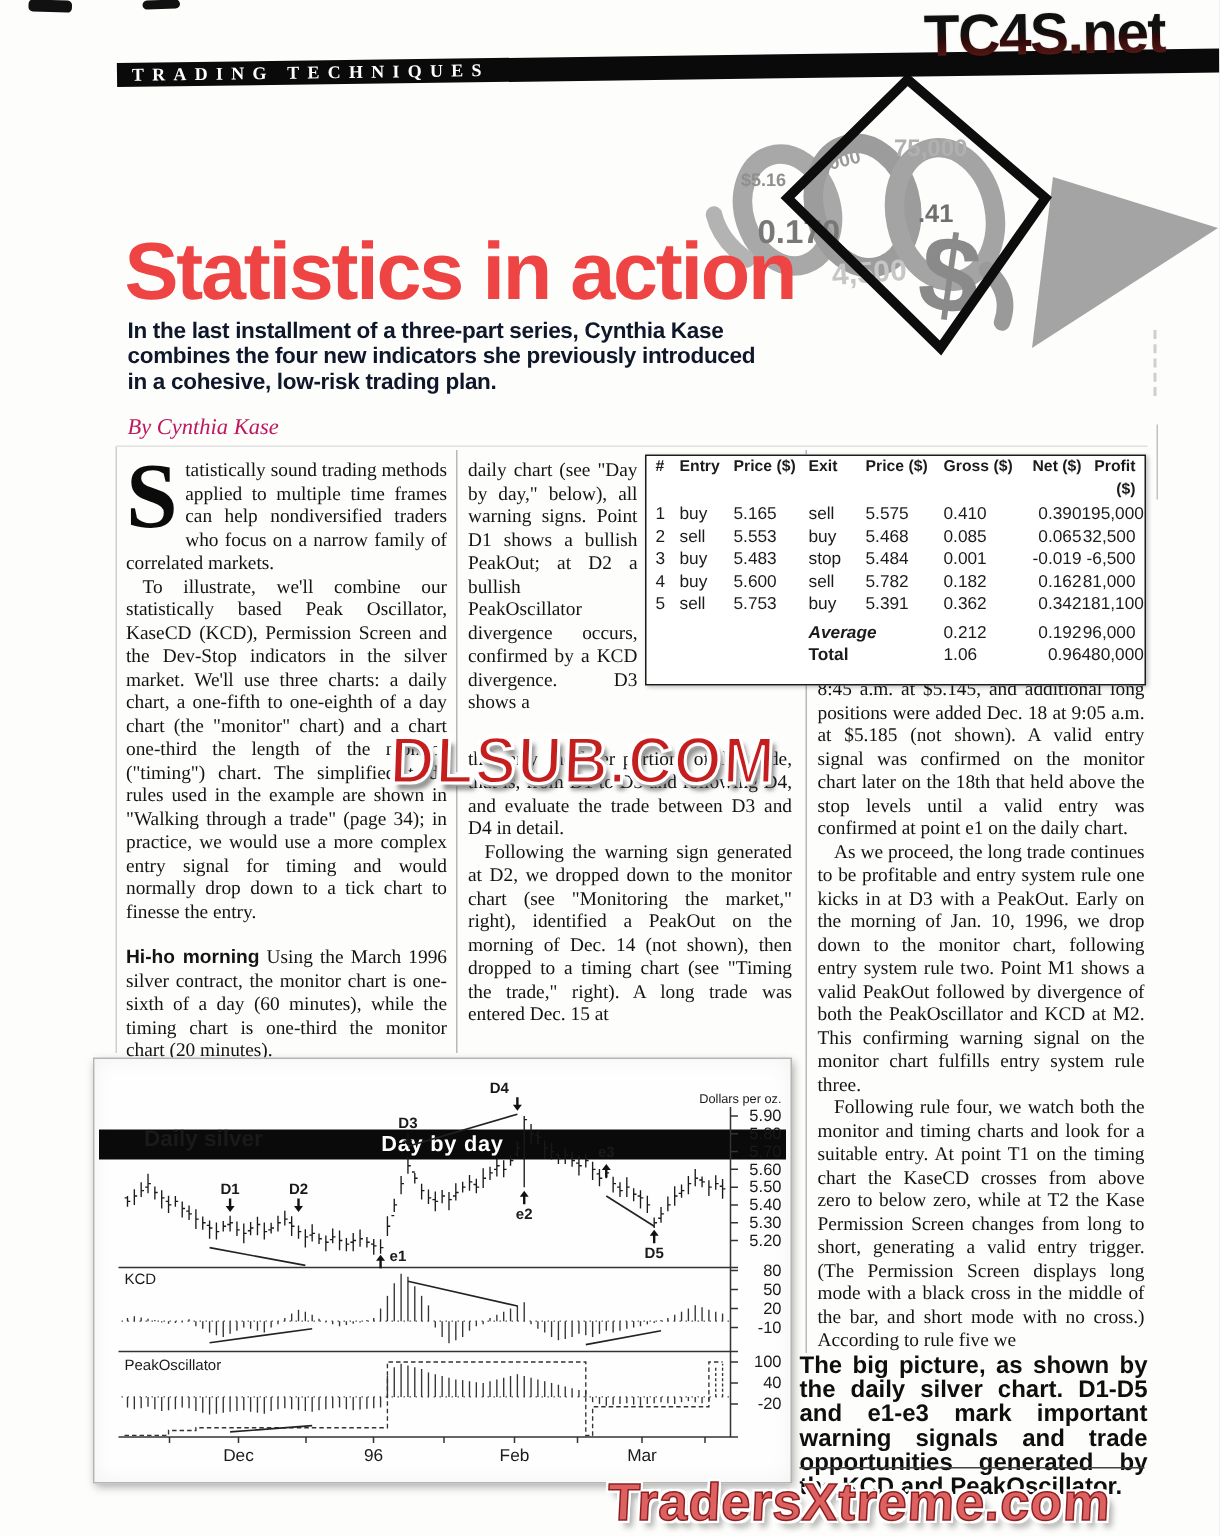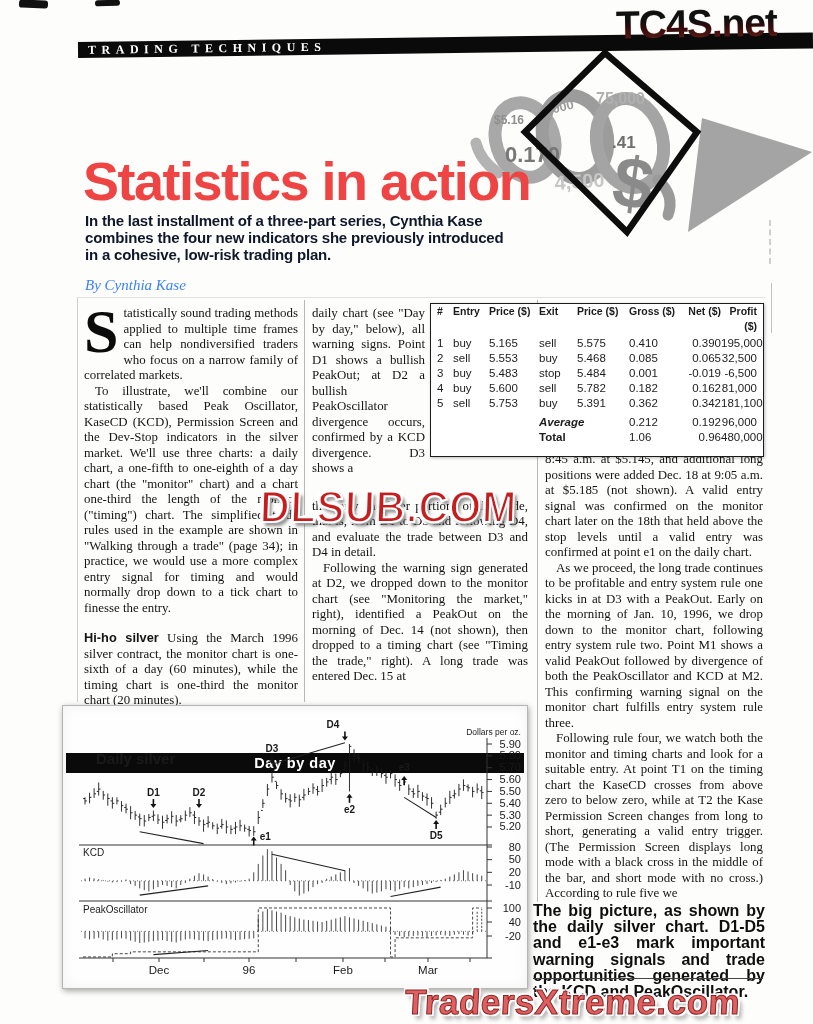--- a/index.html
+++ b/index.html
@@ -17,21 +17,21 @@
   #tc4s{left:616px;top:2px;z-index:8;font-family:"Liberation Sans",sans-serif;font-weight:900;
      font-size:39px;letter-spacing:-1px;transform:rotate(-1deg);
      background:linear-gradient(#161616 42%, #3d0e0e 55%, #6e1f1a 78%, #8a3228);
      -webkit-background-clip:text;background-clip:text;color:transparent;
      text-shadow:0 0 1px rgba(0,0,0,0.25);}
   
   #page-title{left:83px;top:150px;font-family:"Liberation Sans",sans-serif;font-weight:900;
      font-size:54px;letter-spacing:-1.5px;color:#ef4444;z-index:5;}
   #intro{left:85px;top:212px;width:432px;font-family:"Liberation Sans",sans-serif;font-weight:bold;
      font-size:15px;line-height:17px;letter-spacing:-0.2px;color:#0f172a;z-index:5;}
-  #byline{left:85px;top:277px;font-style:italic;font-size:15px;color:#3b82f6;}
+  #byline{left:85px;top:277px;font-style:italic;font-size:15px;color:#be185d;}
   
   .vrule{width:1px;background:#b8b8b8;}
   .hrule{height:1px;background:#cfcfcf;}
   
   .col{font-size:12.9px;line-height:15.5px;text-align:justify;color:#141414;}
   .col p{margin:0;}
   .col .indent{text-indent:11px;}
   #col1{left:84px;top:306px;width:214px;}
   #col2{left:312px;top:306px;width:216px;}
   #col2-narrow{width:113px;}
@@ -112,21 +112,21 @@
   <div class="abs hrule" style="left:77px;top:297px;width:688px;opacity:.6;"></div>
   <div class="abs vrule" style="left:77px;top:298px;height:404px;background:#cfcfcf;"></div>
   <div class="abs vrule" style="left:304px;top:300px;height:402px;"></div>
   <div class="abs vrule" style="left:537px;top:300px;height:602px;"></div>
   <div class="abs vrule" style="left:771px;top:283px;height:50px;background:#c2c2c2;"></div>
   <div class="abs" style="left:769px;top:220px;height:44px;width:0;border-left:2px dashed #cfcfcf;"></div>
 
   <div class="abs col" id="col1">
     <p><span class="dropcap">S</span><span>tatistically sound trading methods applied to multiple time frames can help nondiversified traders who focus on a narrow family of correlated markets.</span></p>
     <p class="indent">To illustrate, we'll combine our statistically based Peak Oscillator, KaseCD (KCD), Permission Screen and the Dev-Stop indicators in the silver market. We'll use three charts: a daily chart, a one-fifth to one-eighth of a day chart (the "monitor" chart) and a chart one-third the length of the monitor ("timing") chart. The simplified trade rules used in the example are shown in "Walking through a trade" (page 34); in practice, we would use a more complex entry signal for timing and would normally drop down to a tick chart to finesse the entry.</p>
-    <p style="margin-top:14px;"><span class="runin">Hi-ho silver</span> <span>Using the March 1996 silver contract, the monitor chart is one-sixth of a day (60 minutes), while the timing chart is one-third the monitor chart (20 minutes).</span></p>
+    <p style="margin-top:14px;"><span class="runin">Hi-ho morning</span> <span>Using the March 1996 silver contract, the monitor chart is one-sixth of a day (60 minutes), while the timing chart is one-third the monitor chart (20 minutes).</span></p>
     <p class="indent">There are five major points on the</p>
   </div>
 
   <div class="abs col" id="col2">
     <p id="col2-narrow">daily chart (see "Day by day," below), all warning signs. Point D1 shows a bullish PeakOut; at D2 a bullish PeakOscillator divergence occurs, confirmed by a KCD divergence. D3 shows a</p>
     <div class="gap-hidden"></div>
     <p>the early and later portions of the trade, that is, from D1 to D3 and following D4, and evaluate the trade between D3 and D4 in detail.</p>
     <p class="indent">Following the warning sign generated at D2, we dropped down to the monitor chart (see "Monitoring the market," right), identified a PeakOut on the morning of Dec. 14 (not shown), then dropped to a timing chart (see "Timing the trade," right). A long trade was entered Dec. 15 at</p>
   </div>
 

